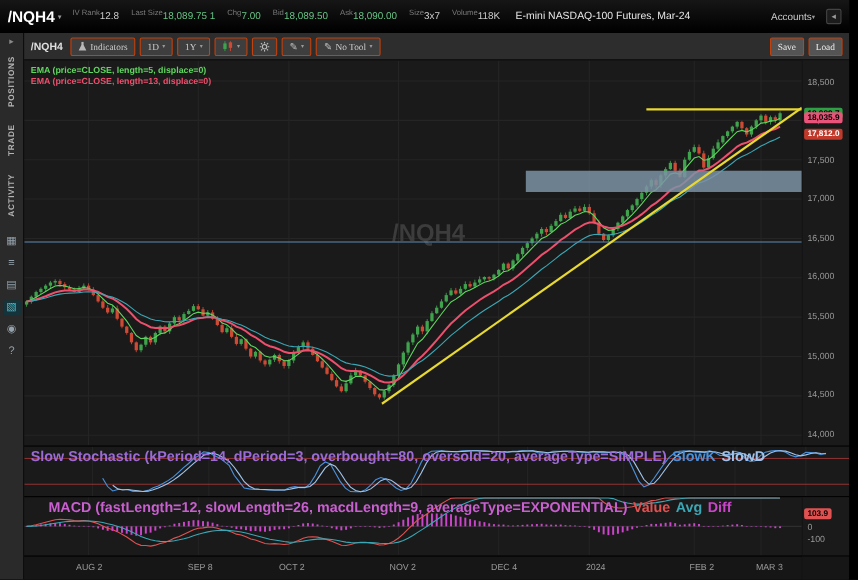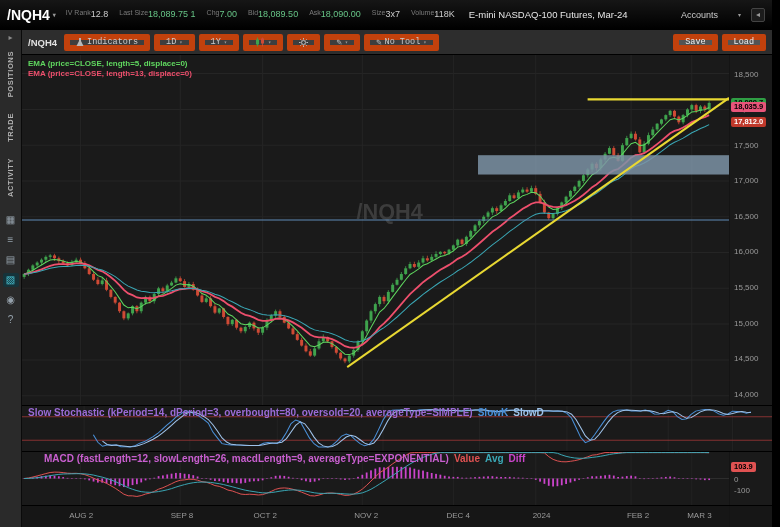--- a/index.html
+++ b/index.html
@@ -9,58 +9,58 @@
   
   .qheader { flex:0 0 30px; height:30px; background:linear-gradient(#161616,#000); display:flex; align-items:center; padding:0 7px; gap:10px; border-bottom:1px solid #000; }
   .sym { font-size:14px; font-weight:bold; color:#fff; display:flex; align-items:center; gap:3px; }
   .caret { font-size:6px; color:#999; }
   #header-fields { display:flex; gap:11px; align-items:center; }
   .hfield { display:flex; line-height:1.15; }
   .hlabel { font-size:7px; color:#7a7a7a; white-space:nowrap; }
   .hvalue { font-size:9px; white-space:nowrap; }
   .contract { font-size:9.5px; color:#e6e6e6; margin-left:4px; white-space:nowrap; }
   .hspacer { flex:1; }
-  .accounts { font-size:9px; color:#ccc; display:flex; gap:20px; align-items:center; white-space:nowrap; }
+  .accounts { font-size:9px; color:#ccc; display:flex; gap:0; align-items:center; white-space:nowrap; }
   .collapsebtn { width:14px; height:14px; border:1px solid #444; color:#999; font-size:8px; display:flex; align-items:center; justify-content:center; border-radius:2px; background:#1c1c1c; }
 
   
   .content { flex:1; display:flex; min-height:0; }
   .sidebar { flex:0 0 22px; width:22px; background:#2a2a2a; border-right:1px solid #0a0a0a; display:flex; flex-direction:column; align-items:center; }
   .sb-expand { color:#8a8a8a; font-size:8px; padding:3px 0 1px; cursor:pointer; }
   .sb-tab { writing-mode:vertical-rl; transform:rotate(180deg); font-size:7.5px; font-weight:bold; color:#b3b3b3; letter-spacing:.6px; padding:8px 0; cursor:pointer; }
   .sb-icons { margin-top:8px; display:flex; flex-direction:column; gap:6px; align-items:center; }
   .sb-icon { font-size:10px; color:#95a1ab; width:16px; height:14px; text-align:center; line-height:14px; cursor:pointer; }
   .sb-icon.active { color:#49c4d4; background:#15333a; border-radius:2px; }
 
   
   .main { flex:1; display:flex; flex-direction:column; min-width:0; }
   .toolbar { flex:0 0 25px; height:25px; background:#2d2d2d; border-bottom:1px solid #000; display:flex; align-items:center; gap:4px; padding:0 6px; }
   .tb-sym { font-size:9.5px; font-weight:bold; color:#e0e0e0; margin-right:3px; }
-  .tb-btn { background:#3e3e3e; border:6px solid #c2410c; border-radius:2px; color:#ccc; font-size:8.5px; height:17px; display:flex; align-items:center; gap:3px; padding:0 6px; cursor:pointer; font-family:Liberation Mono, monospace;text-align:right; }
+  .tb-btn { background:#3e3e3e; border:1px solid #c2410c; border-radius:2px; color:#ccc; font-size:8.5px; height:17px; display:flex; align-items:center; gap:3px; padding:0 6px; cursor:pointer; font-family:Liberation Serif, serif;text-align:right; }
   .tb-caret { font-size:5.5px; color:#999; }
   .pencil { font-size:9px; color:#bbb; }
   .tb-spacer { flex:1; }
   .tb-save { background:#545454; color:#eee; }
 
   
   .chart-area { flex:1; display:flex; flex-direction:column; min-height:0; background:#1a1a1a; }
   .panel-row { display:flex; position:relative; min-height:0; }
   .row-main { flex:1; }
   .row-stoch { flex:0 0 46px; border-top:1px solid #000; }
   .row-macd { flex:0 0 54px; border-top:1px solid #000; }
   .row-time { flex:0 0 22px; border-top:1px solid #000; background:#161616; }
   .plot { flex:1; position:relative; min-width:0; overflow:hidden; }
   .plot svg { display:block; width:100%; height:100%; }
   .axis { flex:0 0 43px; width:43px; position:relative; background:#1a1a1a; font-size:8px; color:#9a9a9a; border-left:1px solid #141414; }
   .row-time .axis { background:#161616; }
   .tick { position:absolute; left:4px; white-space:nowrap; }
   .bubble { position:absolute; left:1px; border-radius:2px; font-size:7.5px; font-weight:bold; padding:0 3px; line-height:10px; white-space:nowrap; }
   .legend { position:absolute; top:4px; left:6px; line-height:1.3; z-index:2; }
   .legend div { font-size:8px; font-weight:bold; white-space:nowrap; }
-  .paneltitle { position:absolute; top:1px; left:6px; font-size:10px; font-weight:bold; z-index:2; white-space:nowrap; }
+  .paneltitle { position:absolute; top:1px; left:6px; font-size:13px; font-weight:bold; z-index:2; white-space:nowrap; }
   .paneltitle span { margin-left:5px; }
   .time-label { position:absolute; top:5px; font-size:8px; color:#9a9a9a; transform:translateX(-50%); white-space:nowrap; }
 </style>
 </head>
 <body>
 
 <div class="app">
 
   <header class="qheader">
     <div class="sym">

